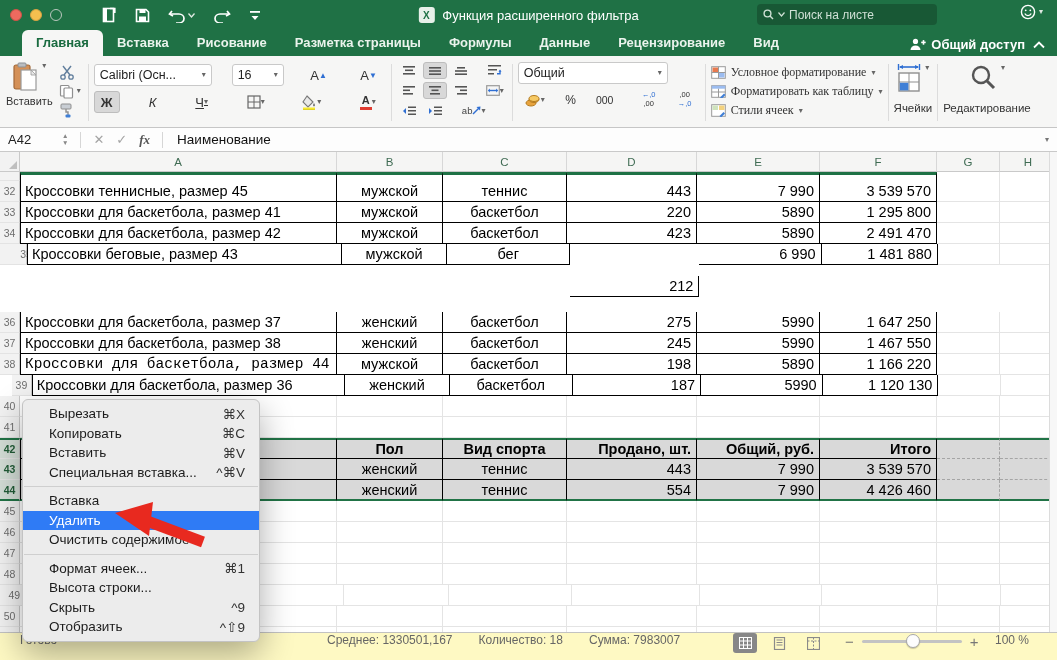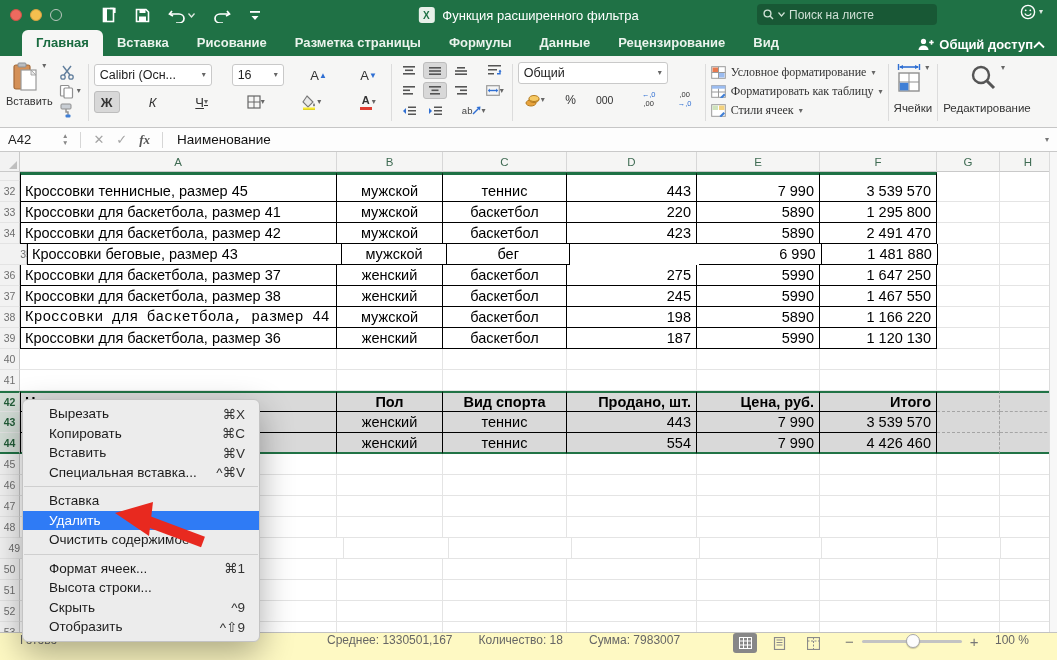--- a/index.html
+++ b/index.html
@@ -21,21 +21,21 @@
   .win-title { color:#fff; font-size:13px; font-weight:500; white-space:nowrap; }
   .search-box { position:absolute; right:120px; top:4px; width:180px; height:21px; background:rgba(0,0,0,0.22); border-radius:4px; display:flex; align-items:center; padding:0 6px; gap:4px; }
   .search-box .ph { color:#cfe0d5; font-size:12px; }
   .smiley-wrap { position:absolute; right:14px; top:4px; display:flex; align-items:center; gap:3px; color:#fff; }
 
   
   .tabrow { position:absolute; left:0; top:30px; width:100%; height:26px; background:#1f7145; display:flex; align-items:flex-end; }
   .tabs { display:flex; align-items:flex-end; margin-left:22px; height:100%; }
   .tab { color:#eaf3ec; font-size:13px; font-weight:600; padding:5px 14px 6px; white-space:nowrap; cursor:default; }
   .tab.active { background:#f6f6f5; color:#1a6b40; border-radius:6px 6px 0 0; }
-  .tab-right { position:absolute; right:12px; bottom:4px; display:flex; align-items:center; color:#fff; font-size:13px; font-weight:600; }
+  .tab-right { position:absolute; right:12px; bottom:4px; display:flex; align-items:center; gap:8px; color:#fff; font-size:13px; font-weight:600; }
 
   
   .ribbon { position:absolute; left:0; top:56px; width:100%; height:72px; background:#f6f6f5; border-bottom:1px solid #c6c6c6; display:flex; align-items:stretch; padding:4px 6px 2px; }
   .rsep { width:1px; background:#dcdcdc; margin:4px 5px; }
   .group { display:flex; align-items:flex-start; padding-top:2px; }
   .btn { border:1px solid transparent; border-radius:3px; display:flex; align-items:center; justify-content:center; background:transparent; color:#333; }
   .btn.pressed { background:#d8d8d8; border-color:#bdbdbd; }
   .caret { font-size:8px; color:#666; line-height:1; }
   .paste-group { display:flex; flex-direction:column; align-items:center; margin-right:4px; }
   .paste-label { font-size:11px; color:#333; margin-top:3px; }
@@ -585,21 +585,21 @@
         <div class="rowhead" style="width: 20px; height: 21px; padding-left: 26px;">35</div>
         <div class="cell tbl al first" style="width: 317px; height: 21px;">Кроссовки беговые, размер 43</div>
         <div class="cell tbl ac" style="width: 106px; height: 21px;">мужской</div>
         <div class="cell tbl ac" style="width: 124px; height: 21px;">бег</div>
         <div class="cell tbl ar" style="width: 130px; height: 21px; margin-top: 32px;">212</div>
         <div class="cell tbl ar" style="width: 123px; height: 21px;">6 990</div>
         <div class="cell tbl ar" style="width: 117px; height: 21px;">1 481 880</div>
         <div class="cell empty" style="width: 63px; height: 21px;"></div>
         <div class="cell empty" style="width: 57px; height: 21px;"></div>
       </div>
-      <div class="gridrow" style="height: 21px;">
+      <div class="gridrow" style="height: 21px; margin-top: 47px;">
         <div class="rowhead" style="width: 20px; height: 21px;">36</div>
         <div class="cell tbl al first" style="width: 317px; height: 21px;">Кроссовки для баскетбола, размер 37</div>
         <div class="cell tbl ac" style="width: 106px; height: 21px;">женский</div>
         <div class="cell tbl ac" style="width: 124px; height: 21px;">баскетбол</div>
         <div class="cell tbl ar" style="width: 130px; height: 21px;">275</div>
         <div class="cell tbl ar" style="width: 123px; height: 21px;">5990</div>
         <div class="cell tbl ar" style="width: 117px; height: 21px;">1 647 250</div>
         <div class="cell empty" style="width: 63px; height: 21px;"></div>
         <div class="cell empty" style="width: 57px; height: 21px;"></div>
       </div>
@@ -618,21 +618,21 @@
         <div class="rowhead" style="width: 20px; height: 21px;">38</div>
         <div class="cell tbl al first" style="width: 317px; height: 21px; font-family: Liberation Mono, monospace;">Кроссовки для баскетбола, размер 44</div>
         <div class="cell tbl ac" style="width: 106px; height: 21px;">мужской</div>
         <div class="cell tbl ac" style="width: 124px; height: 21px;">баскетбол</div>
         <div class="cell tbl ar" style="width: 130px; height: 21px;">198</div>
         <div class="cell tbl ar" style="width: 123px; height: 21px;">5890</div>
         <div class="cell tbl ar" style="width: 117px; height: 21px;">1 166 220</div>
         <div class="cell empty" style="width: 63px; height: 21px;"></div>
         <div class="cell empty" style="width: 57px; height: 21px;"></div>
       </div>
-      <div class="gridrow" style="height: 21px;">
+      <div class="gridrow" style="height: 21px; padding-left: 12px;">
         <div class="rowhead" style="width: 20px; height: 21px;">39</div>
         <div class="cell tbl al first" style="width: 317px; height: 21px;">Кроссовки для баскетбола, размер 36</div>
         <div class="cell tbl ac" style="width: 106px; height: 21px;">женский</div>
         <div class="cell tbl ac" style="width: 124px; height: 21px;">баскетбол</div>
         <div class="cell tbl ar" style="width: 130px; height: 21px;">187</div>
         <div class="cell tbl ar" style="width: 123px; height: 21px;">5990</div>
         <div class="cell tbl ar" style="width: 117px; height: 21px;">1 120 130</div>
         <div class="cell empty" style="width: 63px; height: 21px;"></div>
         <div class="cell empty" style="width: 57px; height: 21px;"></div>
       </div>
@@ -657,21 +657,21 @@
         <div class="cell empty" style="width: 117px; height: 21px;"></div>
         <div class="cell empty" style="width: 63px; height: 21px;"></div>
         <div class="cell empty" style="width: 57px; height: 21px;"></div>
       </div>
       <div class="gridrow row-sel sel-top" style="height: 21px;">
         <div class="rowhead" style="width: 20px; height: 21px;">42</div>
         <div class="cell tbl al first bold" style="width: 317px; height: 21px;">Наименование</div>
         <div class="cell tbl ac bold" style="width: 106px; height: 21px;">Пол</div>
         <div class="cell tbl ac bold" style="width: 124px; height: 21px;">Вид спорта</div>
         <div class="cell tbl ar bold ac" style="width: 130px; height: 21px;">Продано, шт.</div>
-        <div class="cell tbl ar bold ac" style="width: 123px; height: 21px;">Цена, руб.</div>
+        <div class="cell tbl ar bold ac" style="width: 123px; height: 21px;">Общий, руб.</div>
         <div class="cell tbl ar bold ac" style="width: 117px; height: 21px;">Итого</div>
         <div class="cell gh" style="width: 63px; height: 21px;"></div>
         <div class="cell gh" style="width: 57px; height: 21px;"></div>
       </div>
       <div class="gridrow row-sel" style="height: 21px;">
         <div class="rowhead" style="width: 20px; height: 21px;">43</div>
         <div class="cell tbl al first" style="width: 317px; height: 21px;"></div>
         <div class="cell tbl ac" style="width: 106px; height: 21px;">женский</div>
         <div class="cell tbl ac" style="width: 124px; height: 21px;">теннис</div>
         <div class="cell tbl ar" style="width: 130px; height: 21px;">443</div>

